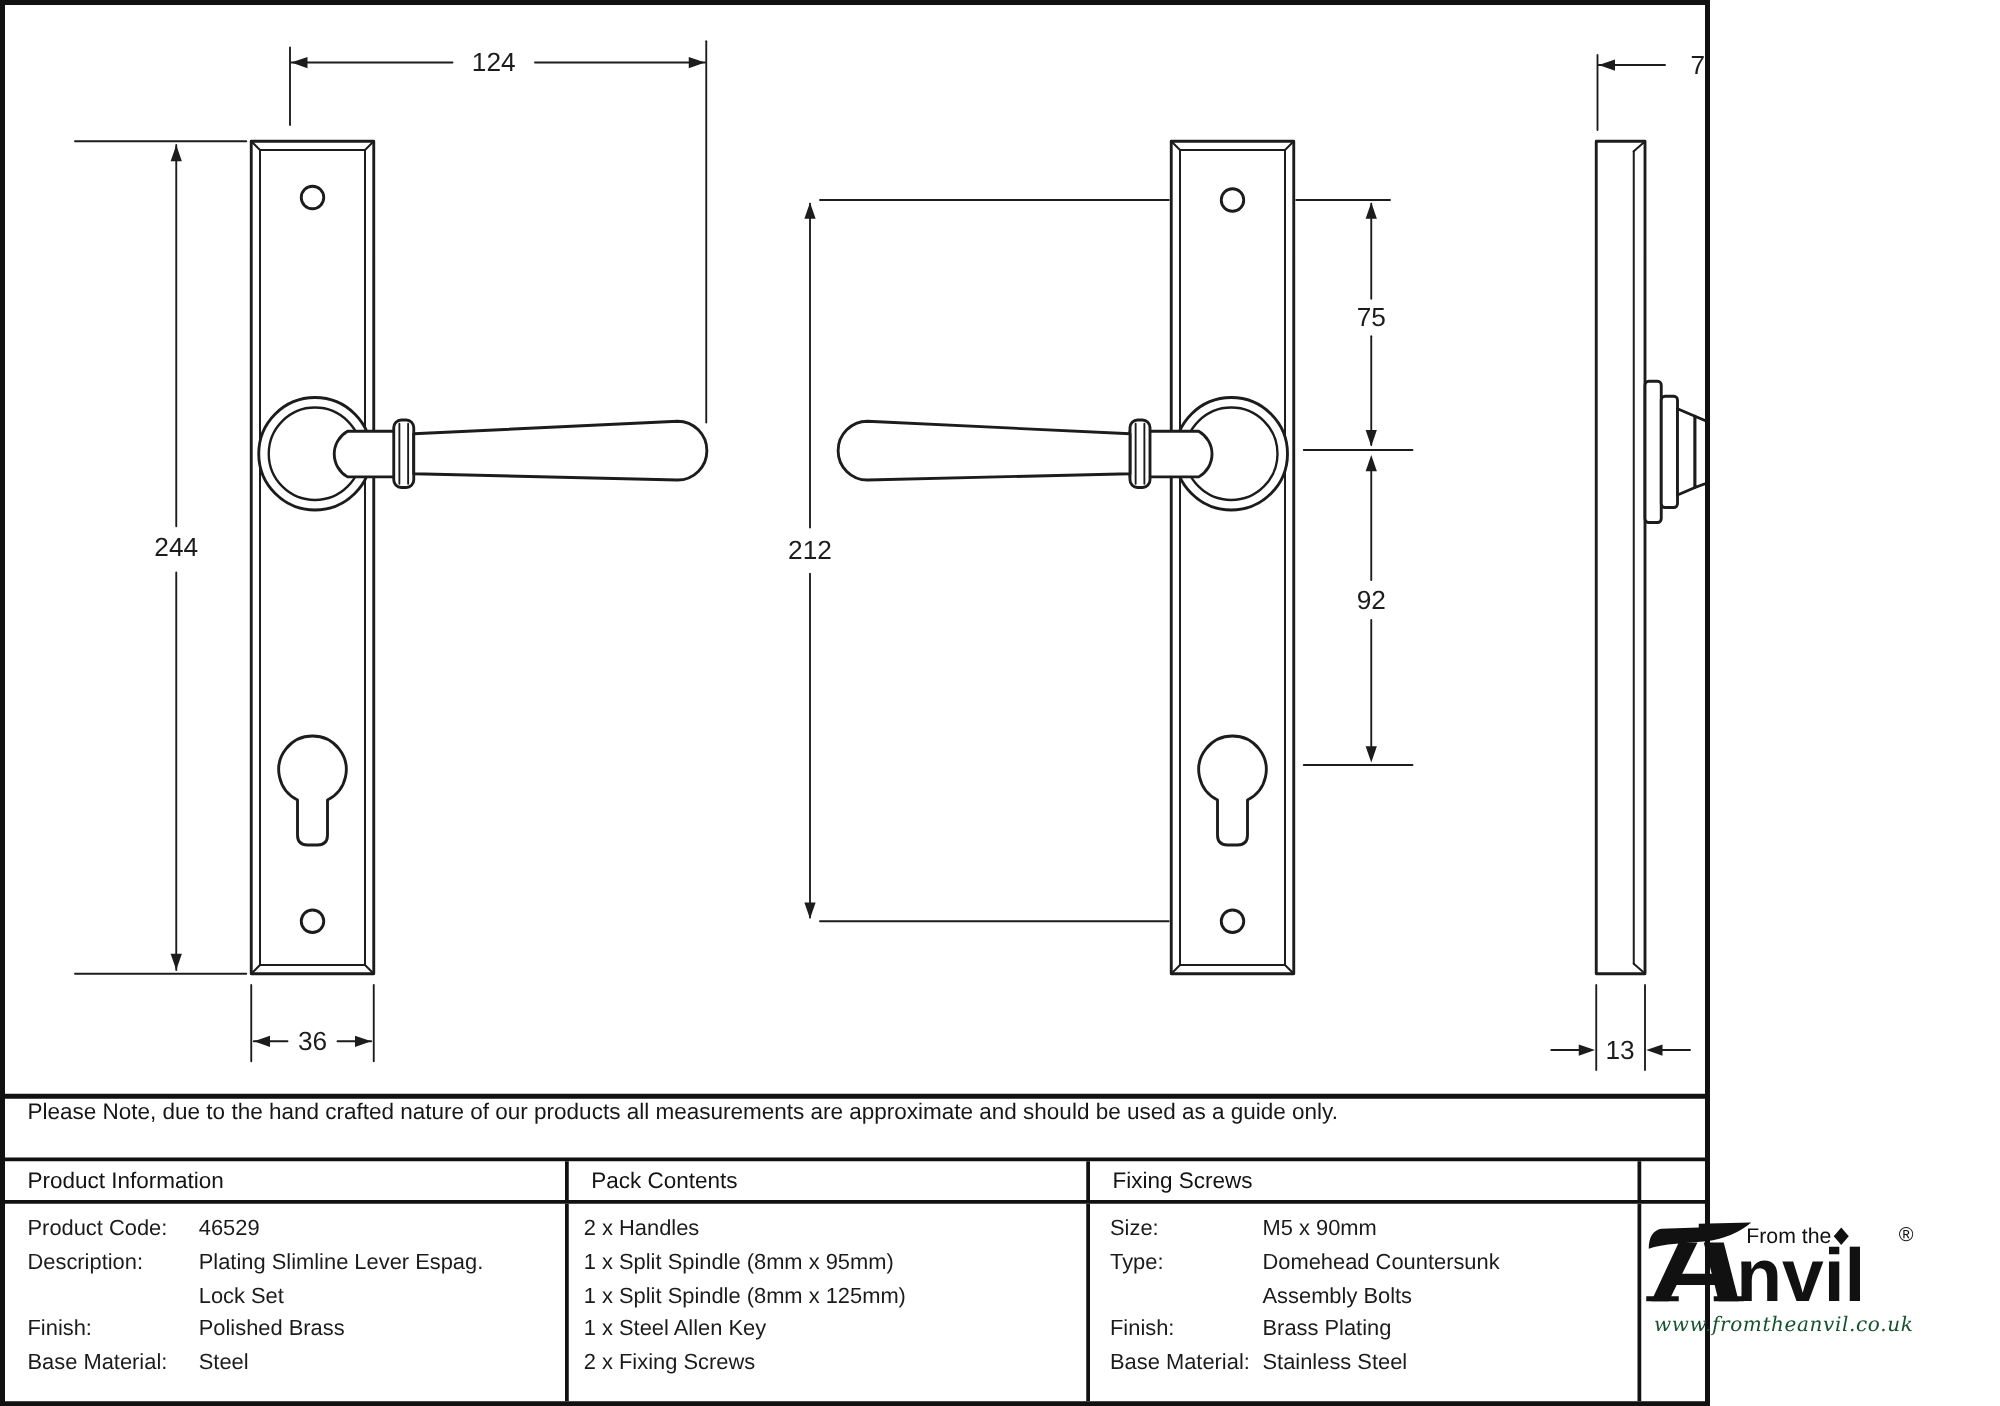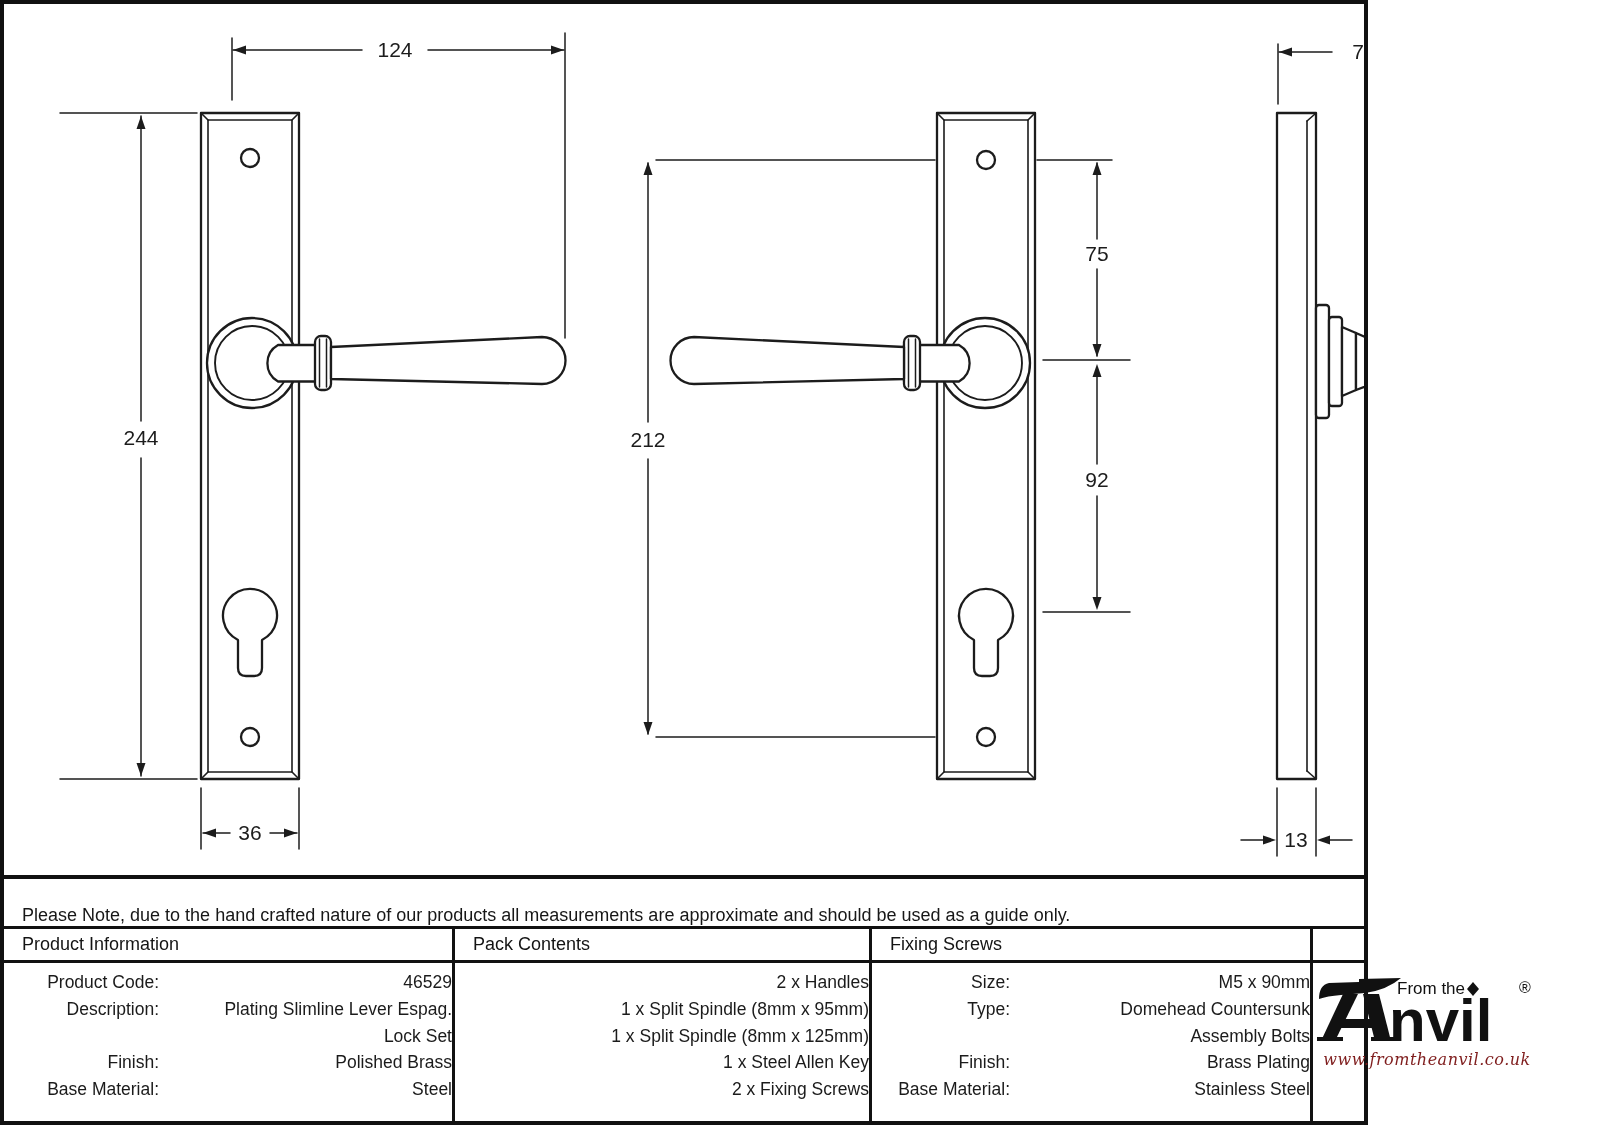--- a/index.html
+++ b/index.html
@@ -6,36 +6,36 @@
   .page{
     position:relative;width:1368px;height:1125px;box-sizing:border-box;
     border:4px solid #111;background:#fff;display:flex;flex-direction:column;
     font-family:"Liberation Sans", sans-serif;color:#1c1c1c;
   }
   .drawing-wrap{flex:0 0 871px;overflow:hidden;}
   svg text{font-family:"Liberation Sans", sans-serif;}
   .dim-label{font-size:21px;fill:#1c1c1c;}
   .note-row{
     flex:0 0 47px;border-top:4px solid #111;border-bottom:3px solid #111;
-    display:flex;align-items:flex-end;padding-left:18px;font-size:18px;color:#171717;
+    display:flex;align-items:flex-start;padding-left:18px;font-size:18px;color:#171717;
   }
   .info-table{flex:1;display:flex;flex-direction:column;}
   .tbl-head{flex:0 0 31px;display:grid;grid-template-columns:451px 417px 441px 1fr;border-bottom:3px solid #111;}
   .tbl-body{flex:1;display:grid;grid-template-columns:451px 417px 441px 1fr;border-radius:13px;}
-  .hcell,.bcell{border-right:3px solid #111;box-sizing:border-box;text-align:right;}
+  .hcell,.bcell{border-right:3px solid #111;box-sizing:border-box;}
   .hcell:last-child,.bcell:last-child{border-right:none;}
   .hcell{display:flex;align-items:center;padding-left:18px;font-size:18px;color:#141414;}
   .bcell{padding-top:6px;font-size:17.5px;line-height:26.8px;color:#1b1b1b;}
   .kv{display:flex;}
   .kv .k{flex:0 0 137px;padding-left:18px;}
   .kv .v{flex:1;}
   .col3 .kv .k{flex:0 0 122px;padding-left:16px;}
   .plain{padding-left:12px;}
   .logo-cell{display:flex;flex-direction:column;align-items:center;justify-content:flex-start;padding-top:14px;}
-  .logo-url{font-family:"DejaVu Serif", serif;font-style:italic;font-size:16px;letter-spacing:0.5px;color:#7f1d1d;margin-top:-2px;}
+  .logo-url{font-family:"DejaVu Serif", serif;font-style:italic;font-size:16px;letter-spacing:0.5px;color:#14532d;margin-top:-2px;}
 </style>
 </head>
 <body>
 
 <div class="page">
 
   <div class="drawing-wrap">
   <svg width="1592" height="871" viewBox="4 4 1592 871">
     <g stroke="#1c1c1c" fill="none" stroke-width="2.3" stroke-linecap="round" stroke-linejoin="round">
 

